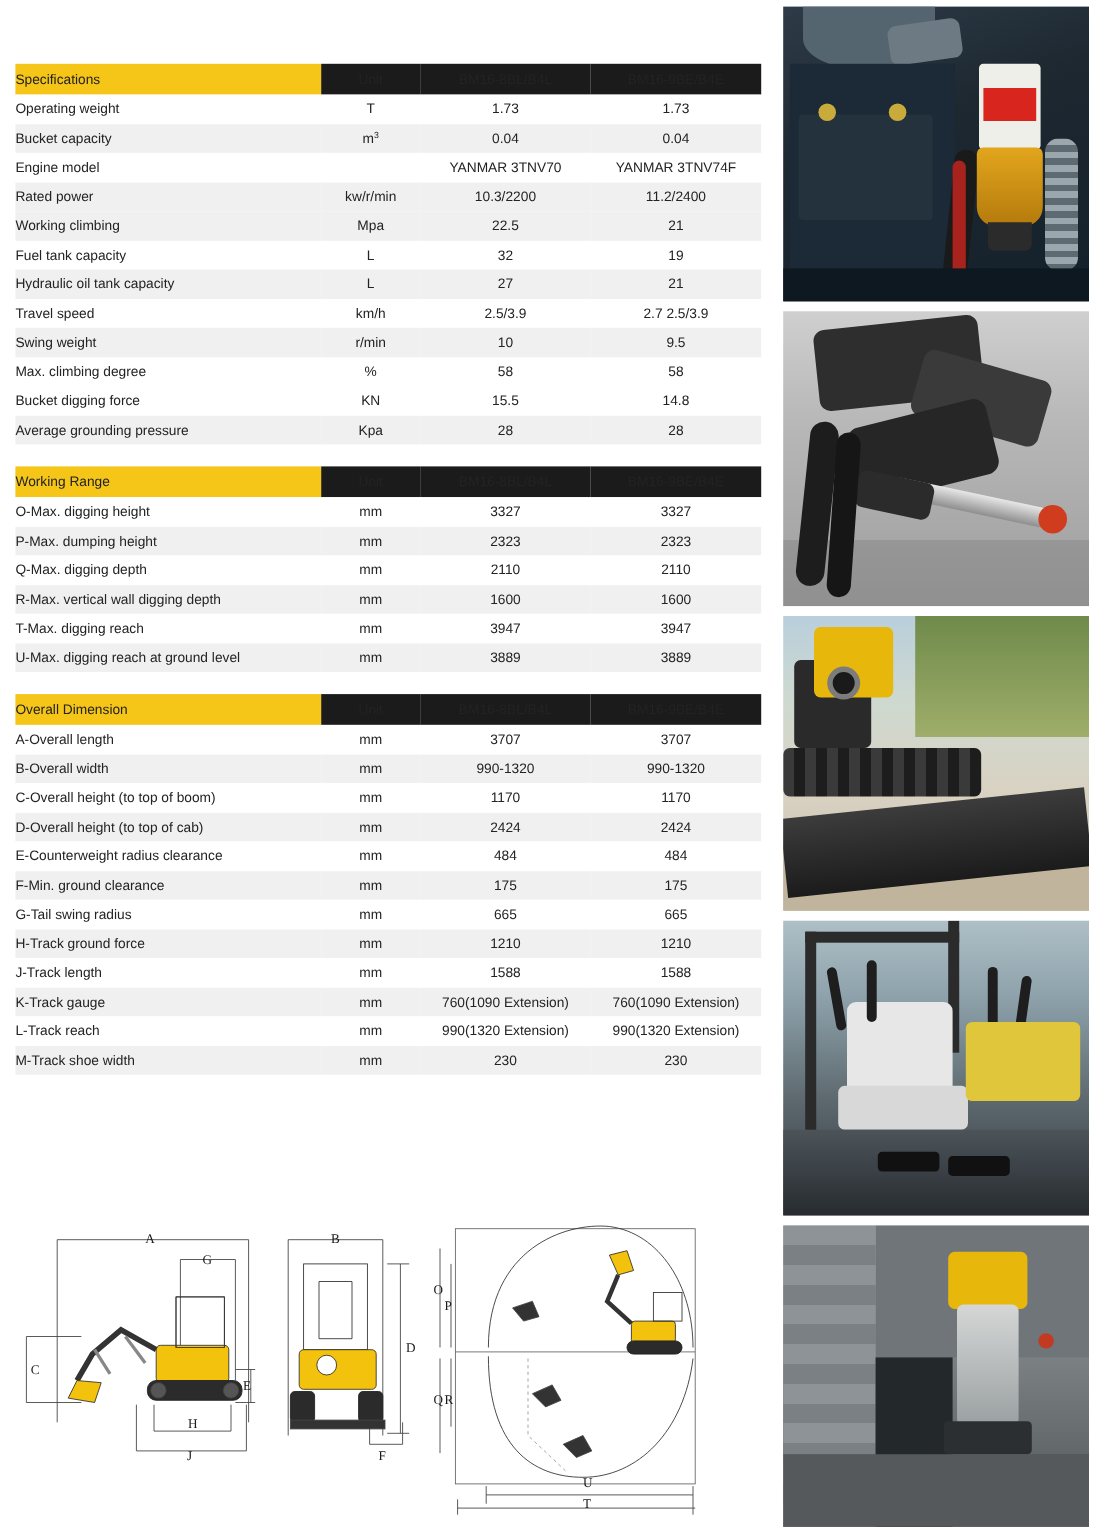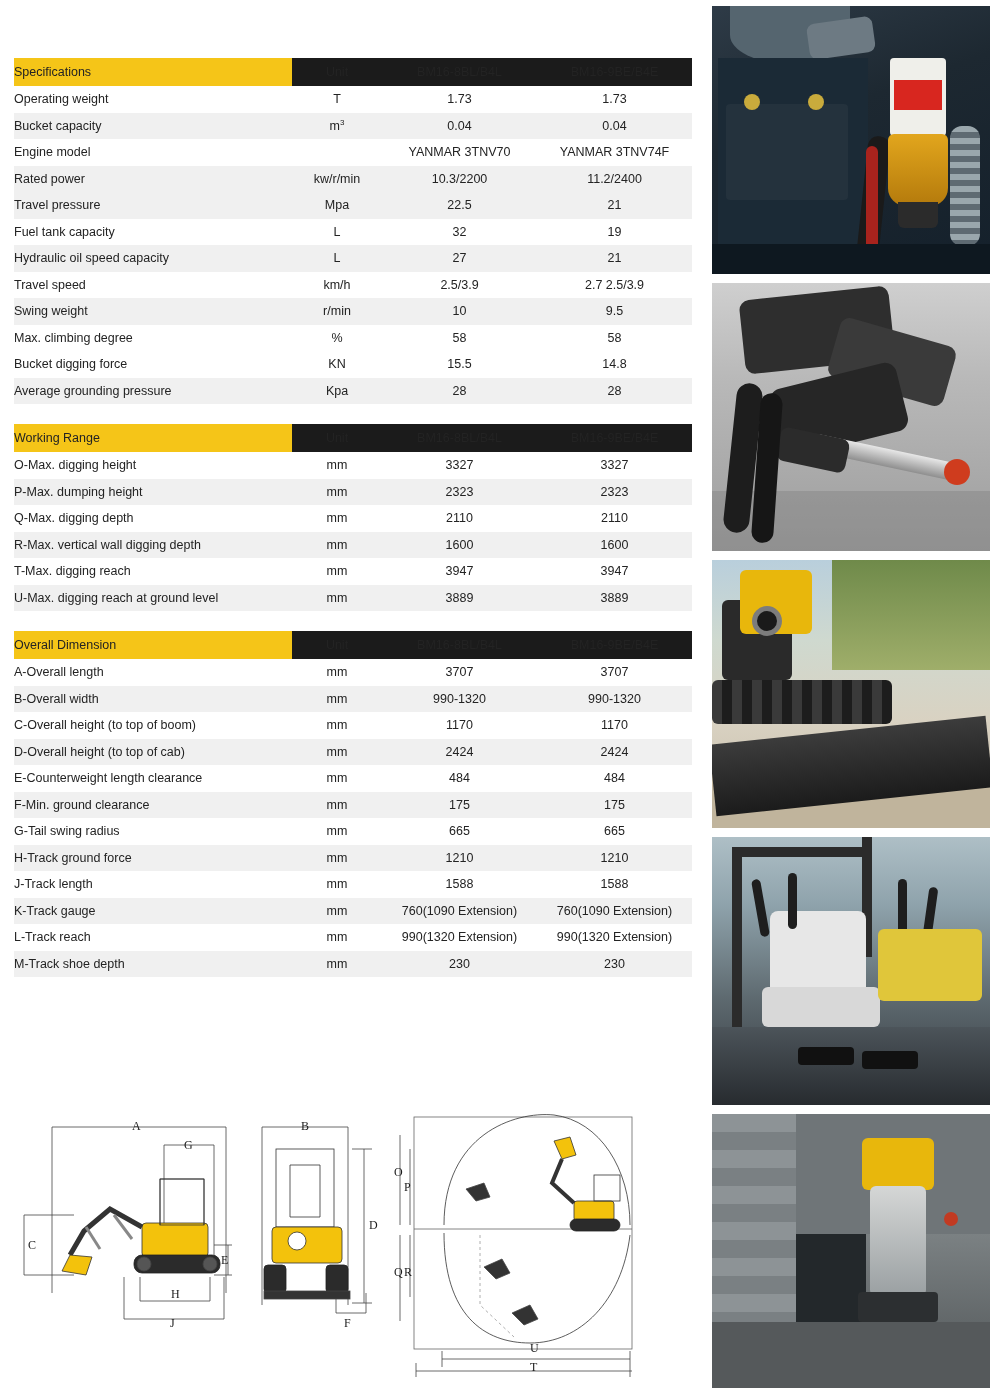--- a/index.html
+++ b/index.html
@@ -226,33 +226,33 @@
           <td class="val">YANMAR 3TNV70</td>
           <td class="val">YANMAR 3TNV74F</td>
         </tr>
         <tr class="r1">
           <td class="lbl">Rated power</td>
           <td class="unit">kw/r/min</td>
           <td class="val">10.3/2200</td>
           <td class="val">11.2/2400</td>
         </tr>
         <tr class="r1">
-          <td class="lbl">Travel pressure</td>
+          <td class="lbl">Working climbing</td>
           <td class="unit">Mpa</td>
           <td class="val">22.5</td>
           <td class="val">21</td>
         </tr>
         <tr class="r0">
           <td class="lbl">Fuel tank capacity</td>
           <td class="unit">L</td>
           <td class="val">32</td>
           <td class="val">19</td>
         </tr>
         <tr class="r1">
-          <td class="lbl">Hydraulic oil speed capacity</td>
+          <td class="lbl">Hydraulic oil tank capacity</td>
           <td class="unit">L</td>
           <td class="val">27</td>
           <td class="val">21</td>
         </tr>
         <tr class="r0">
           <td class="lbl">Travel speed</td>
           <td class="unit">km/h</td>
           <td class="val">2.5/3.9</td>
           <td class="val">2.7  2.5/3.9</td>
         </tr>
@@ -372,21 +372,21 @@
           <td class="val">1170</td>
           <td class="val">1170</td>
         </tr>
         <tr class="r1">
           <td class="lbl">D-Overall height (to top of cab)</td>
           <td class="unit">mm</td>
           <td class="val">2424</td>
           <td class="val">2424</td>
         </tr>
         <tr class="r0">
-          <td class="lbl">E-Counterweight length clearance</td>
+          <td class="lbl">E-Counterweight radius clearance</td>
           <td class="unit">mm</td>
           <td class="val">484</td>
           <td class="val">484</td>
         </tr>
         <tr class="r1">
           <td class="lbl">F-Min. ground clearance</td>
           <td class="unit">mm</td>
           <td class="val">175</td>
           <td class="val">175</td>
         </tr>
@@ -414,21 +414,21 @@
           <td class="val">760(1090 Extension)</td>
           <td class="val">760(1090 Extension)</td>
         </tr>
         <tr class="r0">
           <td class="lbl">L-Track reach</td>
           <td class="unit">mm</td>
           <td class="val">990(1320 Extension)</td>
           <td class="val">990(1320 Extension)</td>
         </tr>
         <tr class="r1">
-          <td class="lbl">M-Track shoe depth</td>
+          <td class="lbl">M-Track shoe width</td>
           <td class="unit">mm</td>
           <td class="val">230</td>
           <td class="val">230</td>
         </tr>
       </tbody>
     </table>
   </div>
 
   <div class="right-col">
 

